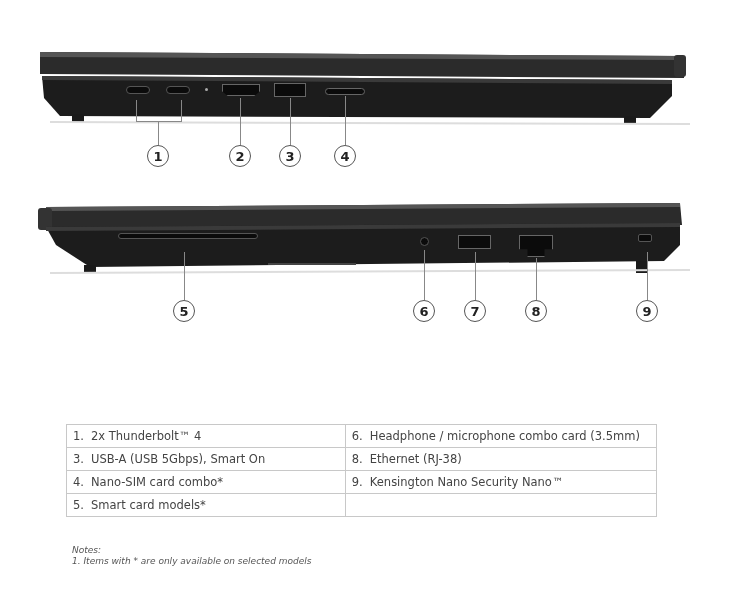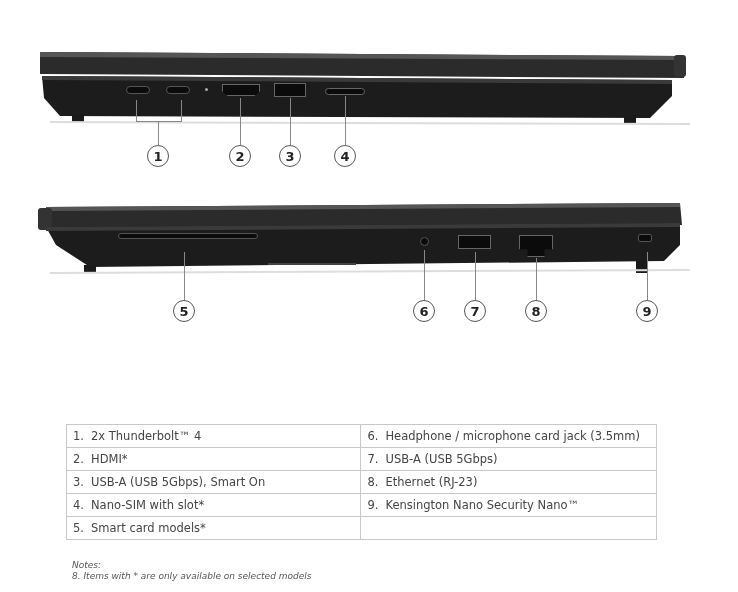--- a/index.html
+++ b/index.html
@@ -5,21 +5,21 @@
   html,body{margin:0;padding:0;background:#fff;}
   body{width:738px;height:592px;position:relative;overflow:hidden;font-family:"DejaVu Sans",sans-serif;color:#333;}
   .abs{position:absolute;}
   .callout{position:absolute;width:22px;height:22px;border:1.5px solid #555;border-radius:50%;background:#fff;box-sizing:border-box;
     font-weight:bold;font-size:13px;color:#222;display:flex;align-items:center;justify-content:center;}
   .line{position:absolute;background:#888;}
   .port{position:absolute;box-sizing:border-box;}
   table.specs{position:absolute;left:66px;top:424px;width:591px;border-collapse:collapse;font-size:11.5px;color:#444;}
   table.specs td{border:1px solid #c8c8c8;height:22px;padding:0 16px 0 6px;width:50%;white-space:nowrap;}
   .num{display:inline-block;width:18px;}
-  .notes{position:absolute;left:72px;top:545px;font-size:9px;font-style:italic;color:#555;line-height:11px;margin-top:15px;}
+  .notes{position:absolute;left:72px;top:545px;font-size:9px;font-style:italic;color:#555;line-height:11px;}
 </style>
 </head>
 <body>
 
 <div>
   <svg class="abs" style="left:0;top:0" width="738" height="200">
 
     <path d="M40 52 L680 56 L684 68 L684 78 L40 74 Z" fill="#2b2b2b"></path>
     <path d="M40 52 L680 56 L680 60 L40 57 Z" fill="#555"></path>
 
@@ -89,37 +89,33 @@
   <div class="callout" style="left:413px;top:300px;">6</div>
   <div class="callout" style="left:464px;top:300px;">7</div>
   <div class="callout" style="left:525px;top:300px;">8</div>
   <div class="callout" style="left:636px;top:300px;">9</div>
 </div>
 
 <table class="specs">
   <tbody>
     <tr>
       <td><span class="num">1.</span><span>2x Thunderbolt™ 4</span></td>
-      <td><span class="num">6.</span><span>Headphone / microphone card jack (3.5mm)</span></td>
-    </tr>
-    <tr>
-      <td><span class="num">2.</span><span>HDMI*</span></td>
-      <td><span class="num">7.</span><span>USB-A (USB 5Gbps)</span></td>
+      <td><span class="num">6.</span><span>Headphone / microphone combo card (3.5mm)</span></td>
     </tr>
     <tr>
       <td><span class="num">3.</span><span>USB-A (USB 5Gbps), Smart On</span></td>
-      <td><span class="num">8.</span><span>Ethernet (RJ-23)</span></td>
+      <td><span class="num">8.</span><span>Ethernet (RJ-38)</span></td>
     </tr>
     <tr>
-      <td><span class="num">4.</span><span>Nano-SIM with slot*</span></td>
+      <td><span class="num">4.</span><span>Nano-SIM card combo*</span></td>
       <td><span class="num">9.</span><span>Kensington Nano Security Nano™</span></td>
     </tr>
     <tr>
       <td><span class="num">5.</span><span>Smart card models*</span></td>
       <td><span class="num"></span><span></span></td>
     </tr>
   </tbody>
 </table>
 
 <div class="notes">
   <div>Notes:</div>
-  <div>8. Items with * are only available on selected models</div>
+  <div>1. Items with * are only available on selected models</div>
 </div>
 
 </body></html>

